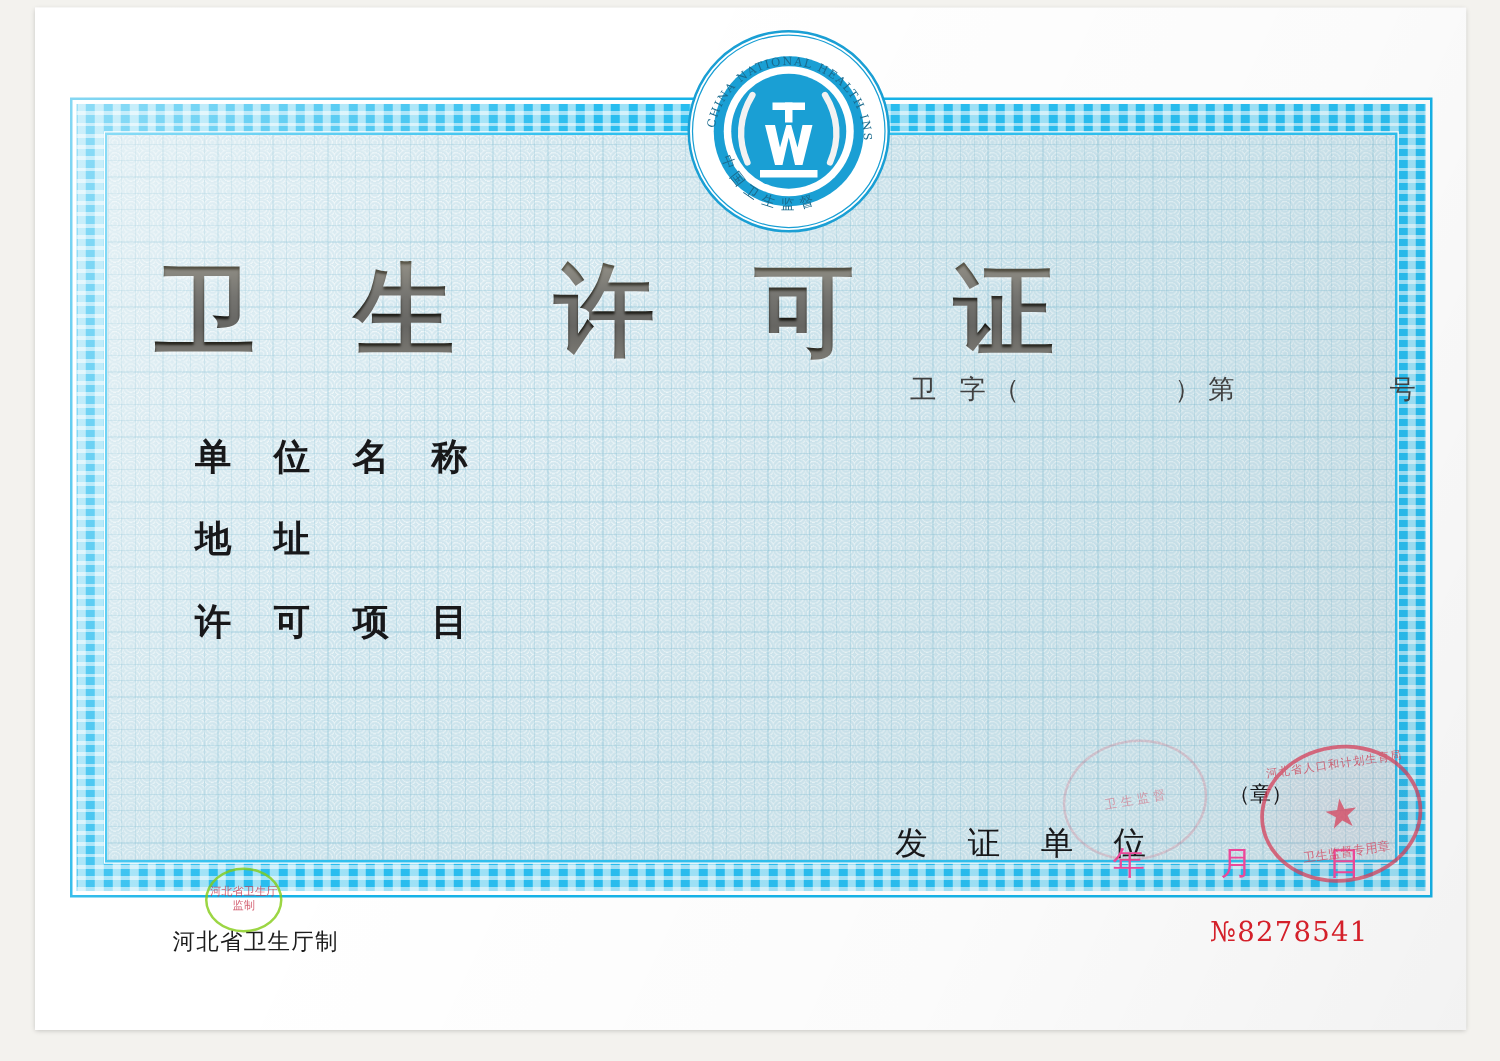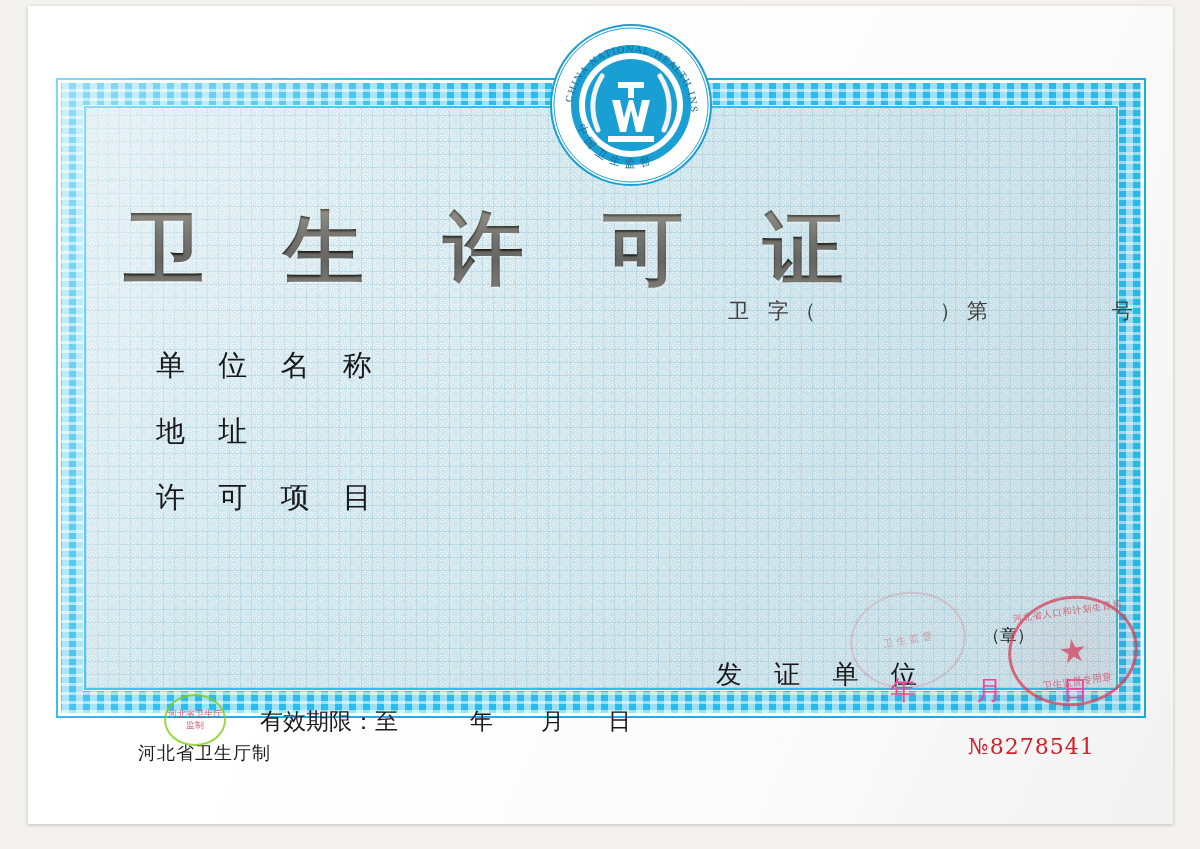--- a/index.html
+++ b/index.html
@@ -153,21 +153,21 @@
     left: 128px;
     top: 340px;
     z-index: 5;
   }
   .row {
     display: block;
     font-size: 29px;
     color: #18181a;
     margin-bottom: 26px;
     letter-spacing: 12px;
-    font-weight: 400;
+    font-weight: 700;
   }
 
   .issuer {
     position: absolute;
     left: 688px;
     top: 612px;
     font-size: 26px;
     letter-spacing: 12px;
     color: #18181a;
     z-index: 5;
@@ -345,23 +345,20 @@
     <div class="rows">
       <span class="row">单 位 名 称</span>
       <span class="row">地        址</span>
       <span class="row">许 可 项 目</span>
     </div>
 
     <div class="issuer">发 证 单 位</div>
     <div class="seal-note">（章）</div>
     <div class="date-line">年  月  日</div>
 
-    <div class="validity">
-      <span>有效期限：至</span><span class="g1"></span><span>年</span><span class="g2"></span><span>月</span><span class="g3"></span><span>日</span>
-    </div>
 
     <div class="seal seal-faint">
       <div class="seal-ring-label">卫 生 监 督</div>
     </div>
 
     <div class="seal seal-main">
       <div class="ring-text" style="text-align:center;padding-top:6px;">河北省人口和计划生育局</div>
       <div class="star">★</div>
       <div class="seal-ring-label" style="top:80%;">卫生监督专用章</div>
     </div>

